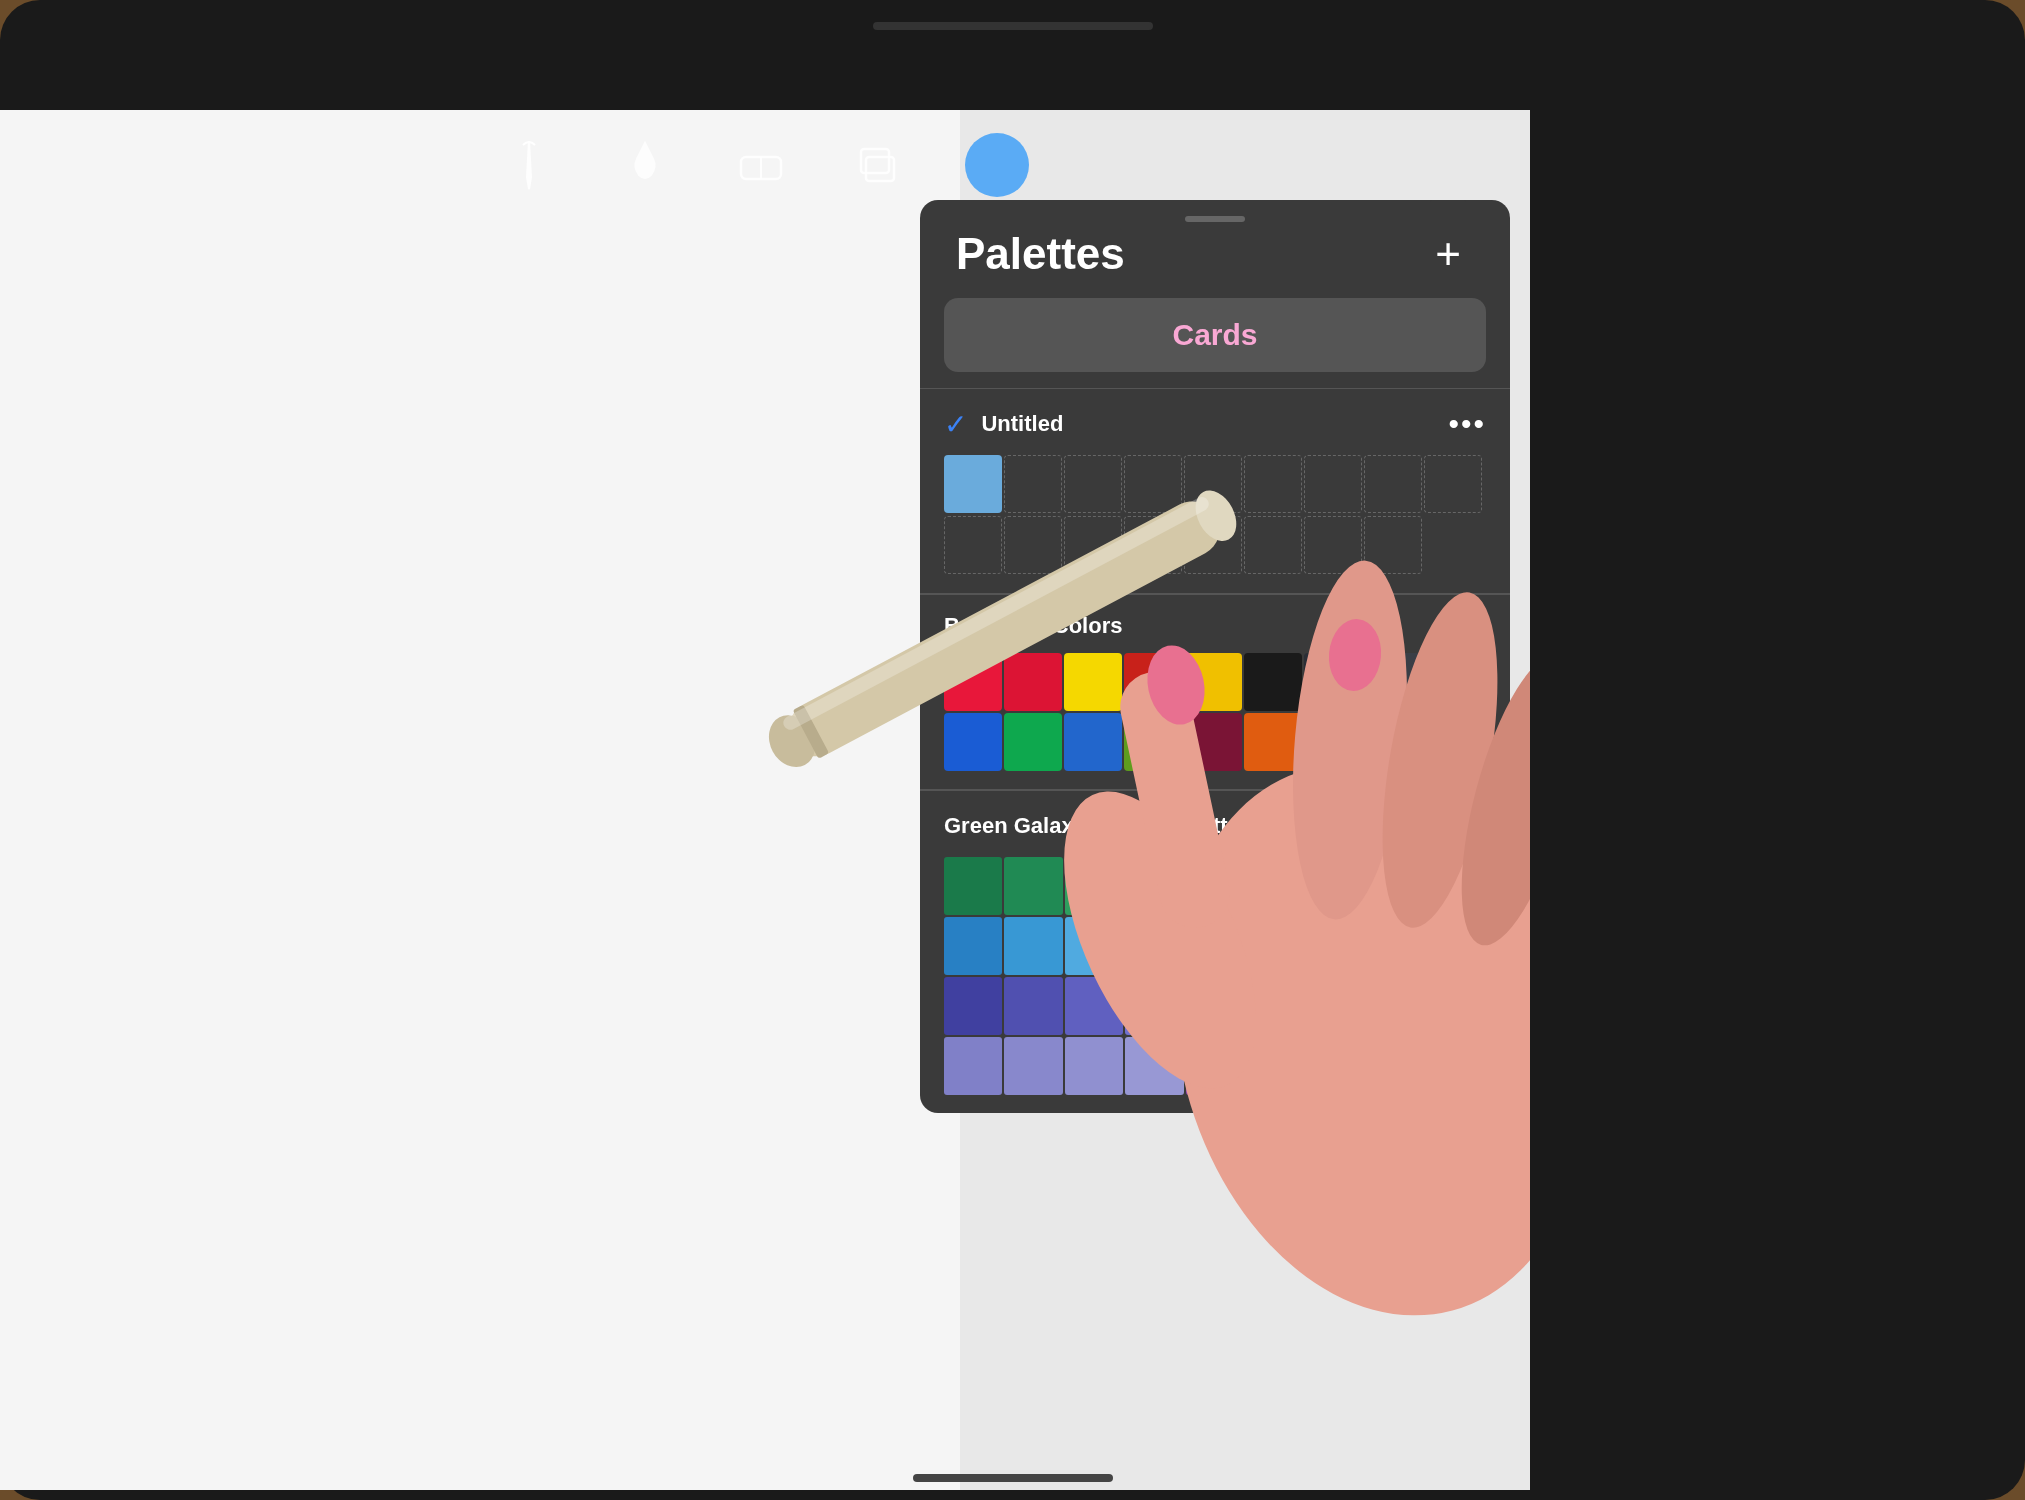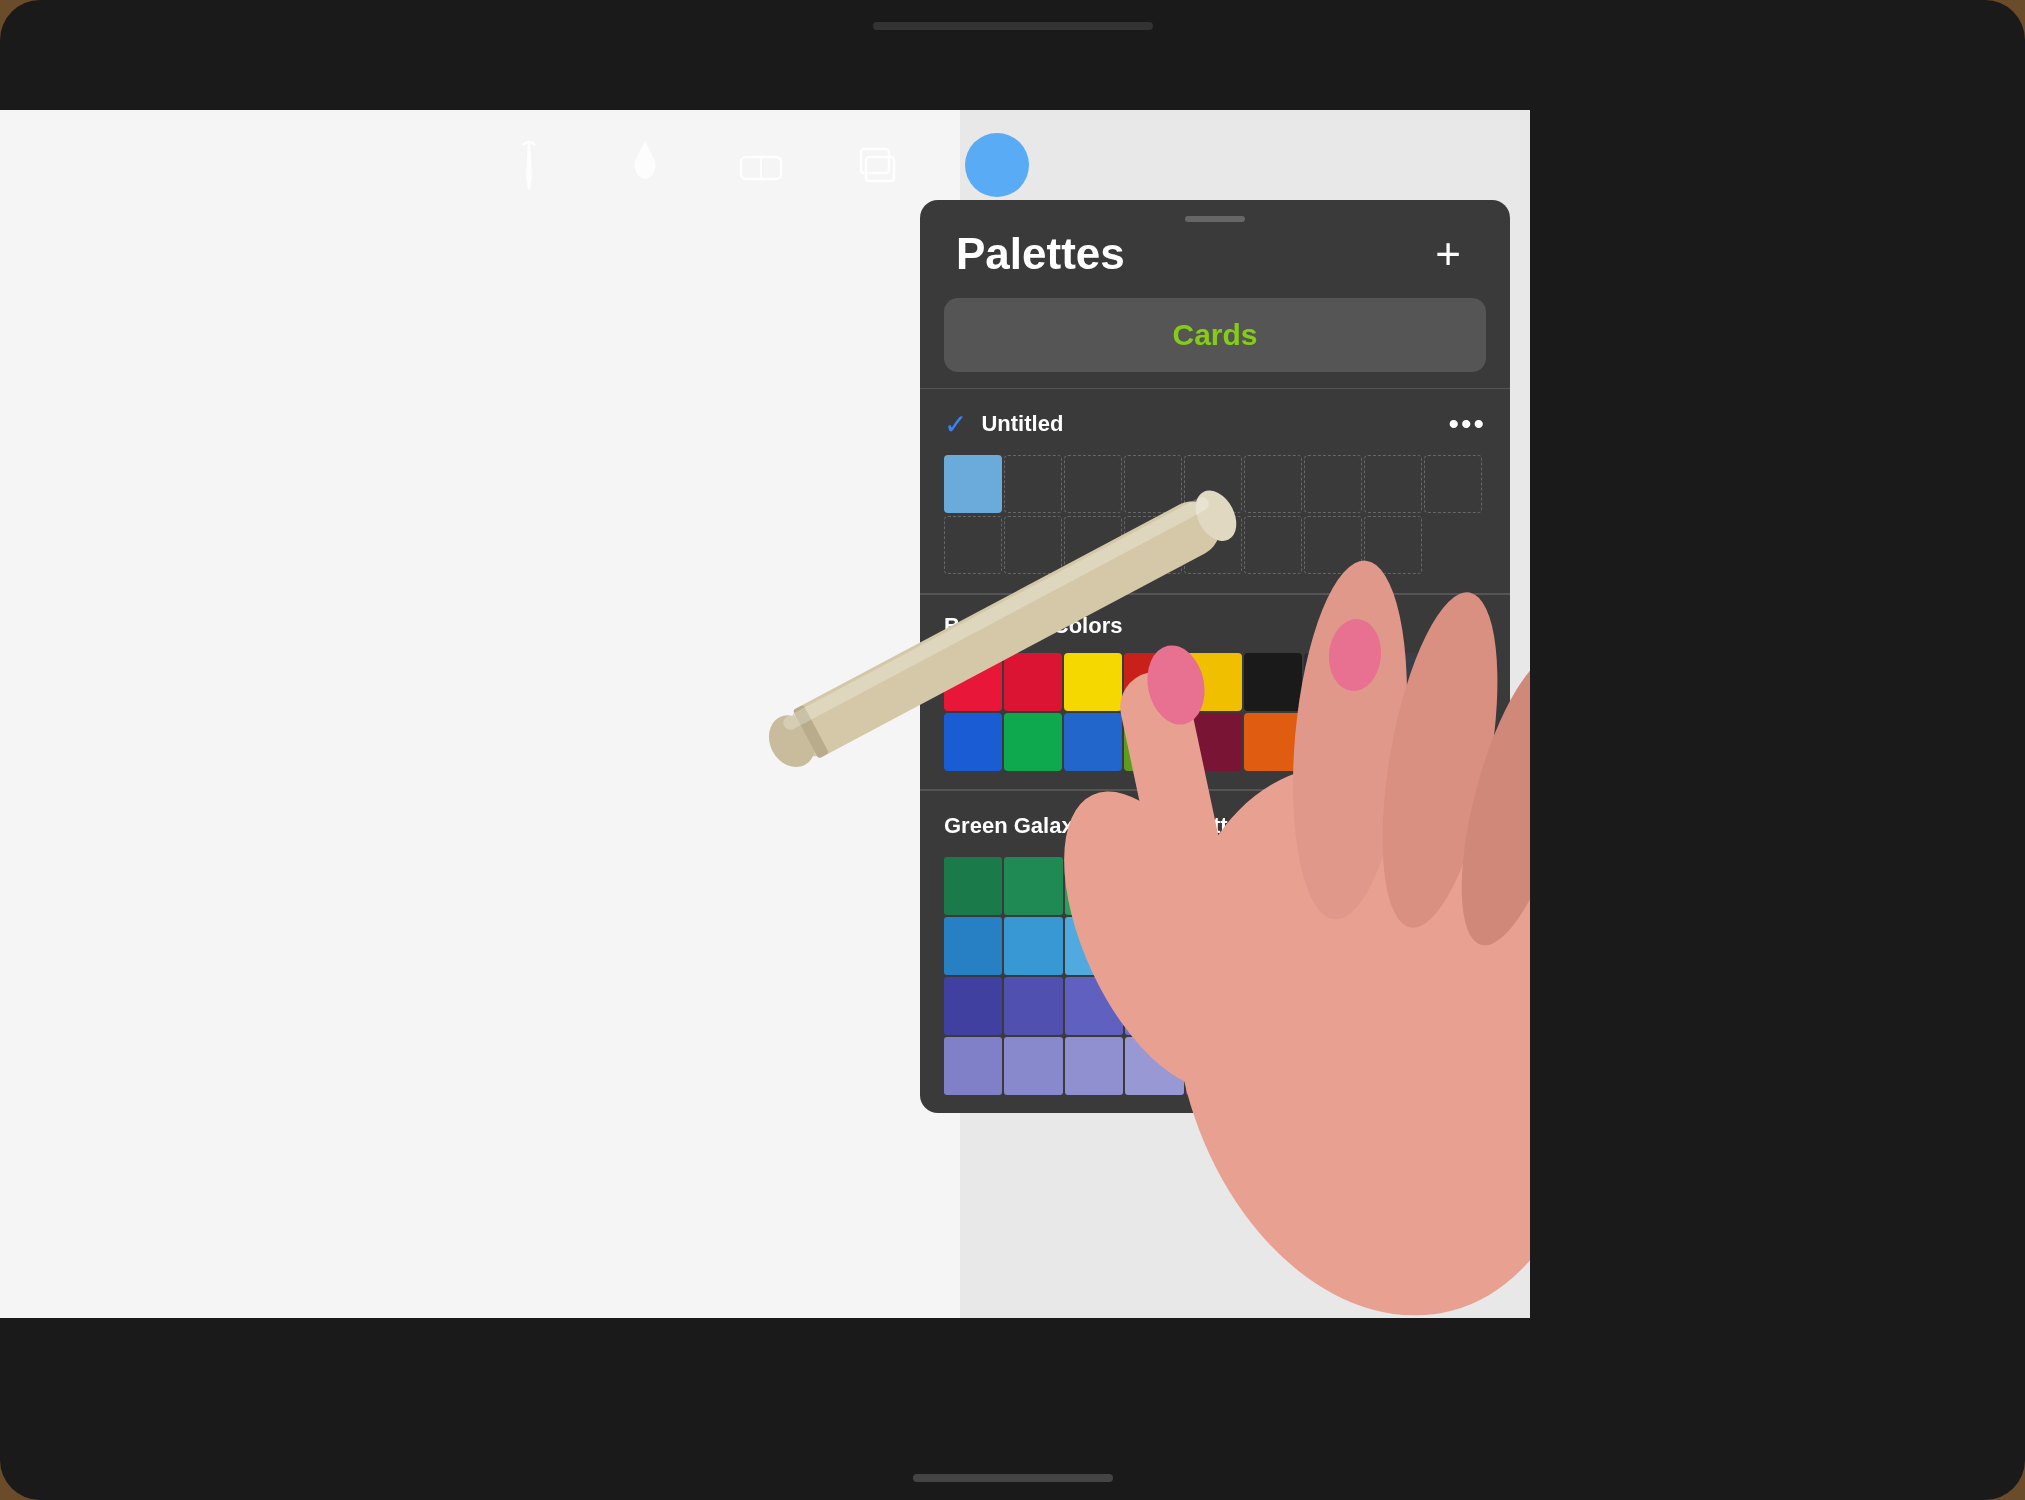--- a/index.html
+++ b/index.html
@@ -21,21 +21,21 @@
       background: #1a1a1a;
       border-radius: 40px;
     }
 
     
     .screen {
       position: absolute;
       top: 110px;
       left: 0px;
       width: 1530px;
-      height: 1208px;
+      height: 1380px;
       background: #e8e8e8;
       overflow: hidden;
     }
 
     
     .canvas-area {
       position: absolute;
       top: 0; left: 0;
       width: 960px;
       height: 1380px;
@@ -145,21 +145,21 @@
       gap: 10px;
     }
 
     .tab-btn.active {
       background: #3b82f6;
       color: white;
     }
 
     .tab-btn.inactive {
       background: transparent;
-      color: #84cc16;
+      color: #f9a8d4;
     }
 
     
     .palette-section {
       padding: 18px 24px;
       border-top: 1px solid #555;
     }
 
     .palette-section-header {
       display: flex;

